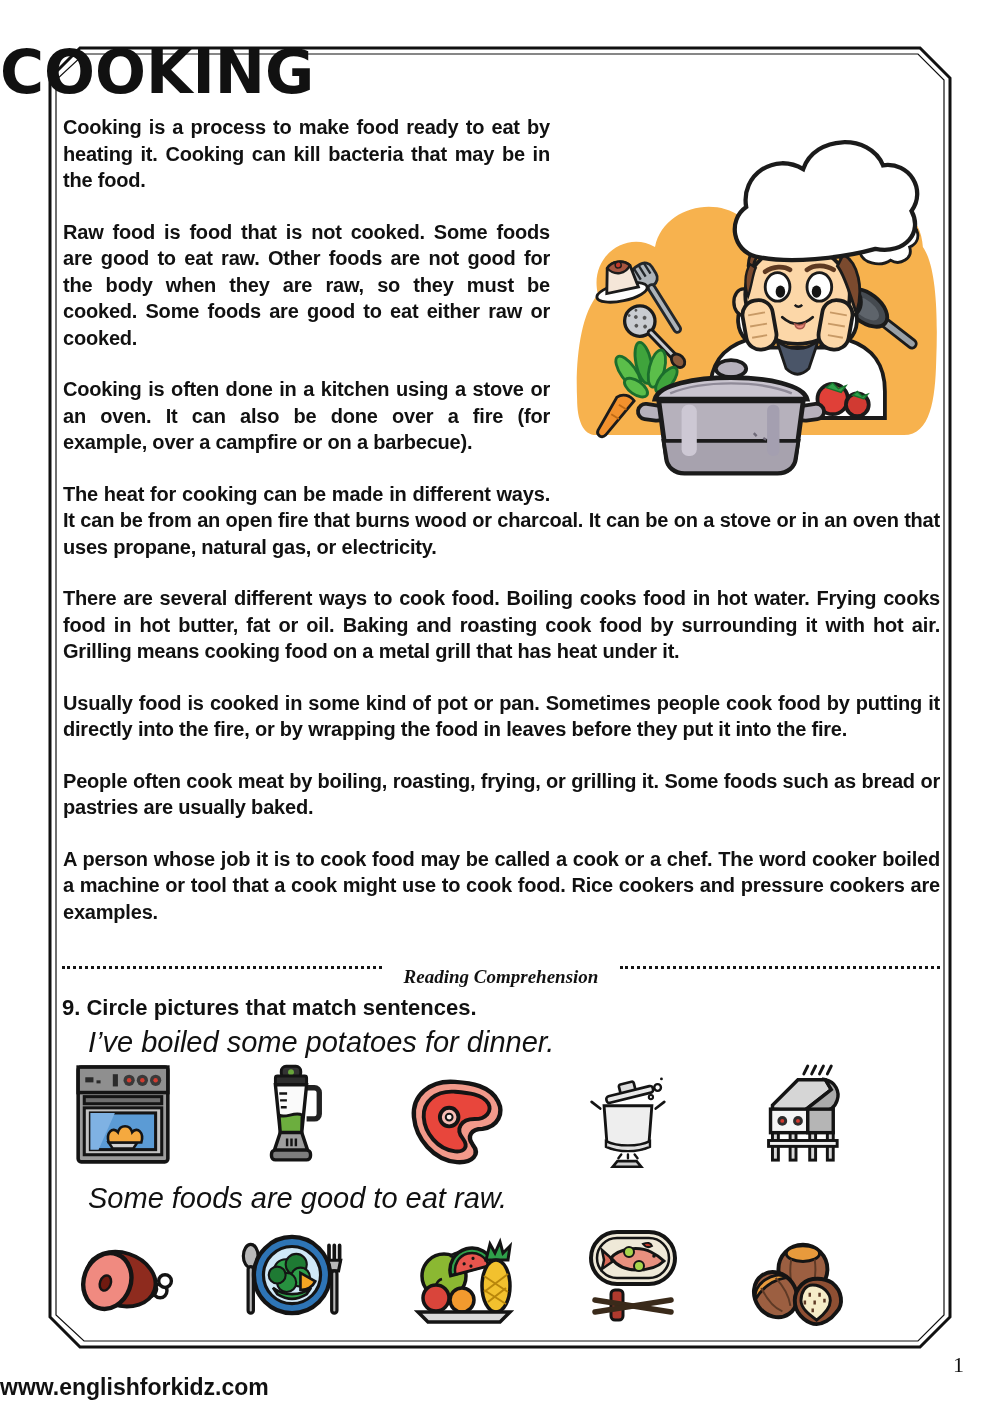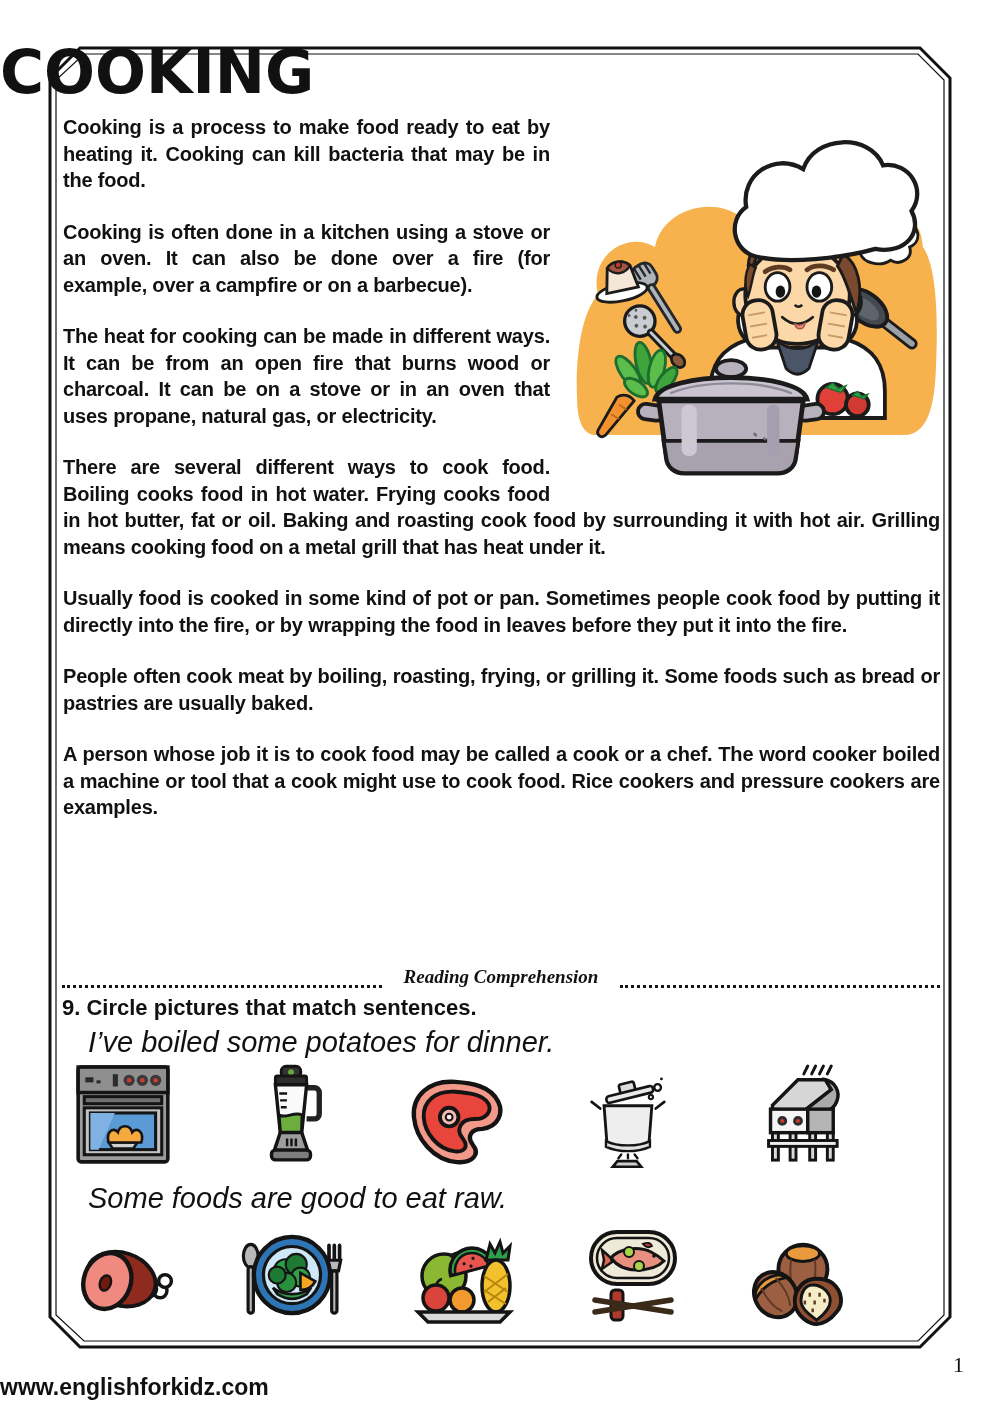--- a/index.html
+++ b/index.html
@@ -6,21 +6,21 @@
   body{width:1000px;height:1415px;background:#fff;position:relative;font-family:"Liberation Sans",sans-serif;color:#111;}
   .page{position:absolute;inset:0;overflow:hidden;}
   .frame{position:absolute;left:0;top:0;}
   .title{position:absolute;left:0;right:0;top:42px;margin:0;text-align:left;
          font-family:"DejaVu Sans",sans-serif;font-weight:bold;font-size:60px;line-height:1;letter-spacing:0px;}
   .article{position:absolute;left:63px;right:60px;top:114px;
            font-family:"Liberation Sans",sans-serif;font-weight:bold;font-size:20px;
            line-height:26.5px;text-align:justify;letter-spacing:-0.2px;}
   .article p{margin:0 0 25px 0;}
   .illustration{float:right;width:380px;height:380px;margin:0 0 4px 10px;}
-  .divider{position:absolute;left:62px;right:60px;top:966px;display:flex;align-items:flex-end;gap:22px;}
+  .divider{position:absolute;left:62px;right:60px;top:966px;display:flex;align-items:flex-start;gap:22px;}
   .dots{flex:1;height:0;border-top:3.5px dotted #151515;}
   .divider-label{font-family:"Liberation Serif",serif;font-style:italic;font-weight:bold;font-size:19px;white-space:nowrap;}
   .ex-heading{position:absolute;left:62px;top:995px;font-size:22px;font-weight:bold;}
   .sentence{position:absolute;left:88px;font-style:italic;font-size:29px;font-weight:normal;}
   .s1{top:1026px;}
   .s2{top:1182px;}
   .icon-row{position:absolute;display:flex;justify-content:space-between;align-items:flex-end;}
   .row1{left:70px;top:1056px;width:775px;height:112px;}
   .row2{left:70px;top:1214px;width:780px;height:114px;}
   .icon-row svg{display:block;}
@@ -148,20 +148,21 @@
           <rect x="128" y="306" width="16" height="54" rx="7" fill="#CDC8D4"></rect>
           <rect x="218" y="306" width="13" height="54" rx="6" fill="#A49FB0"></rect>
           <ellipse cx="180" cy="268" rx="16" ry="9" fill="#B6B1BC" stroke="#1B1B1B" stroke-width="4"></ellipse>
           <path d="M100 300 C108 270 252 270 260 300 Z" fill="#C9C4CF" stroke="#1B1B1B" stroke-width="5"></path>
           <path d="M116 294 C150 280 210 280 244 294" stroke="#8F8A98" stroke-width="2.5" fill="none"></path>
           <path d="M204 336 l3 3 M214 341 l3 2" stroke="#6F6A78" stroke-width="2.5" fill="none"></path>
         </g>
       </svg>
     </div>
     <p>Cooking is a process to make food ready to eat by heating it. Cooking can kill bacteria that may be in the food.</p>
+    <p>Raw food is food that is not cooked. Some foods are good to eat raw. Other foods are not good for the body when they are raw, so they must be cooked. Some foods are good to eat either raw or cooked.</p>
     <p>Cooking is often done in a kitchen using a stove or an oven. It can also be done over a fire (for example, over a campfire or on a barbecue).</p>
     <p>The heat for cooking can be made in different ways. It can be from an open fire that burns wood or charcoal. It can be on a stove or in an oven that uses propane, natural gas, or electricity.</p>
     <p>There are several different ways to cook food. Boiling cooks food in hot water. Frying cooks food in hot butter, fat or oil. Baking and roasting cook food by surrounding it with hot air. Grilling means cooking food on a metal grill that has heat under it.</p>
     <p>Usually food is cooked in some kind of pot or pan. Sometimes people cook food by putting it directly into the fire, or by wrapping the food in leaves before they put it into the fire.</p>
     <p>People often cook meat by boiling, roasting, frying, or grilling it. Some foods such as bread or pastries are usually baked.</p>
     <p>A person whose job it is to cook food may be called a cook or a chef. The word cooker boiled a machine or tool that a cook might use to cook food. Rice cookers and pressure cookers are examples.</p>
   </div>
 
   <div class="divider">
     <div class="dots"></div>

